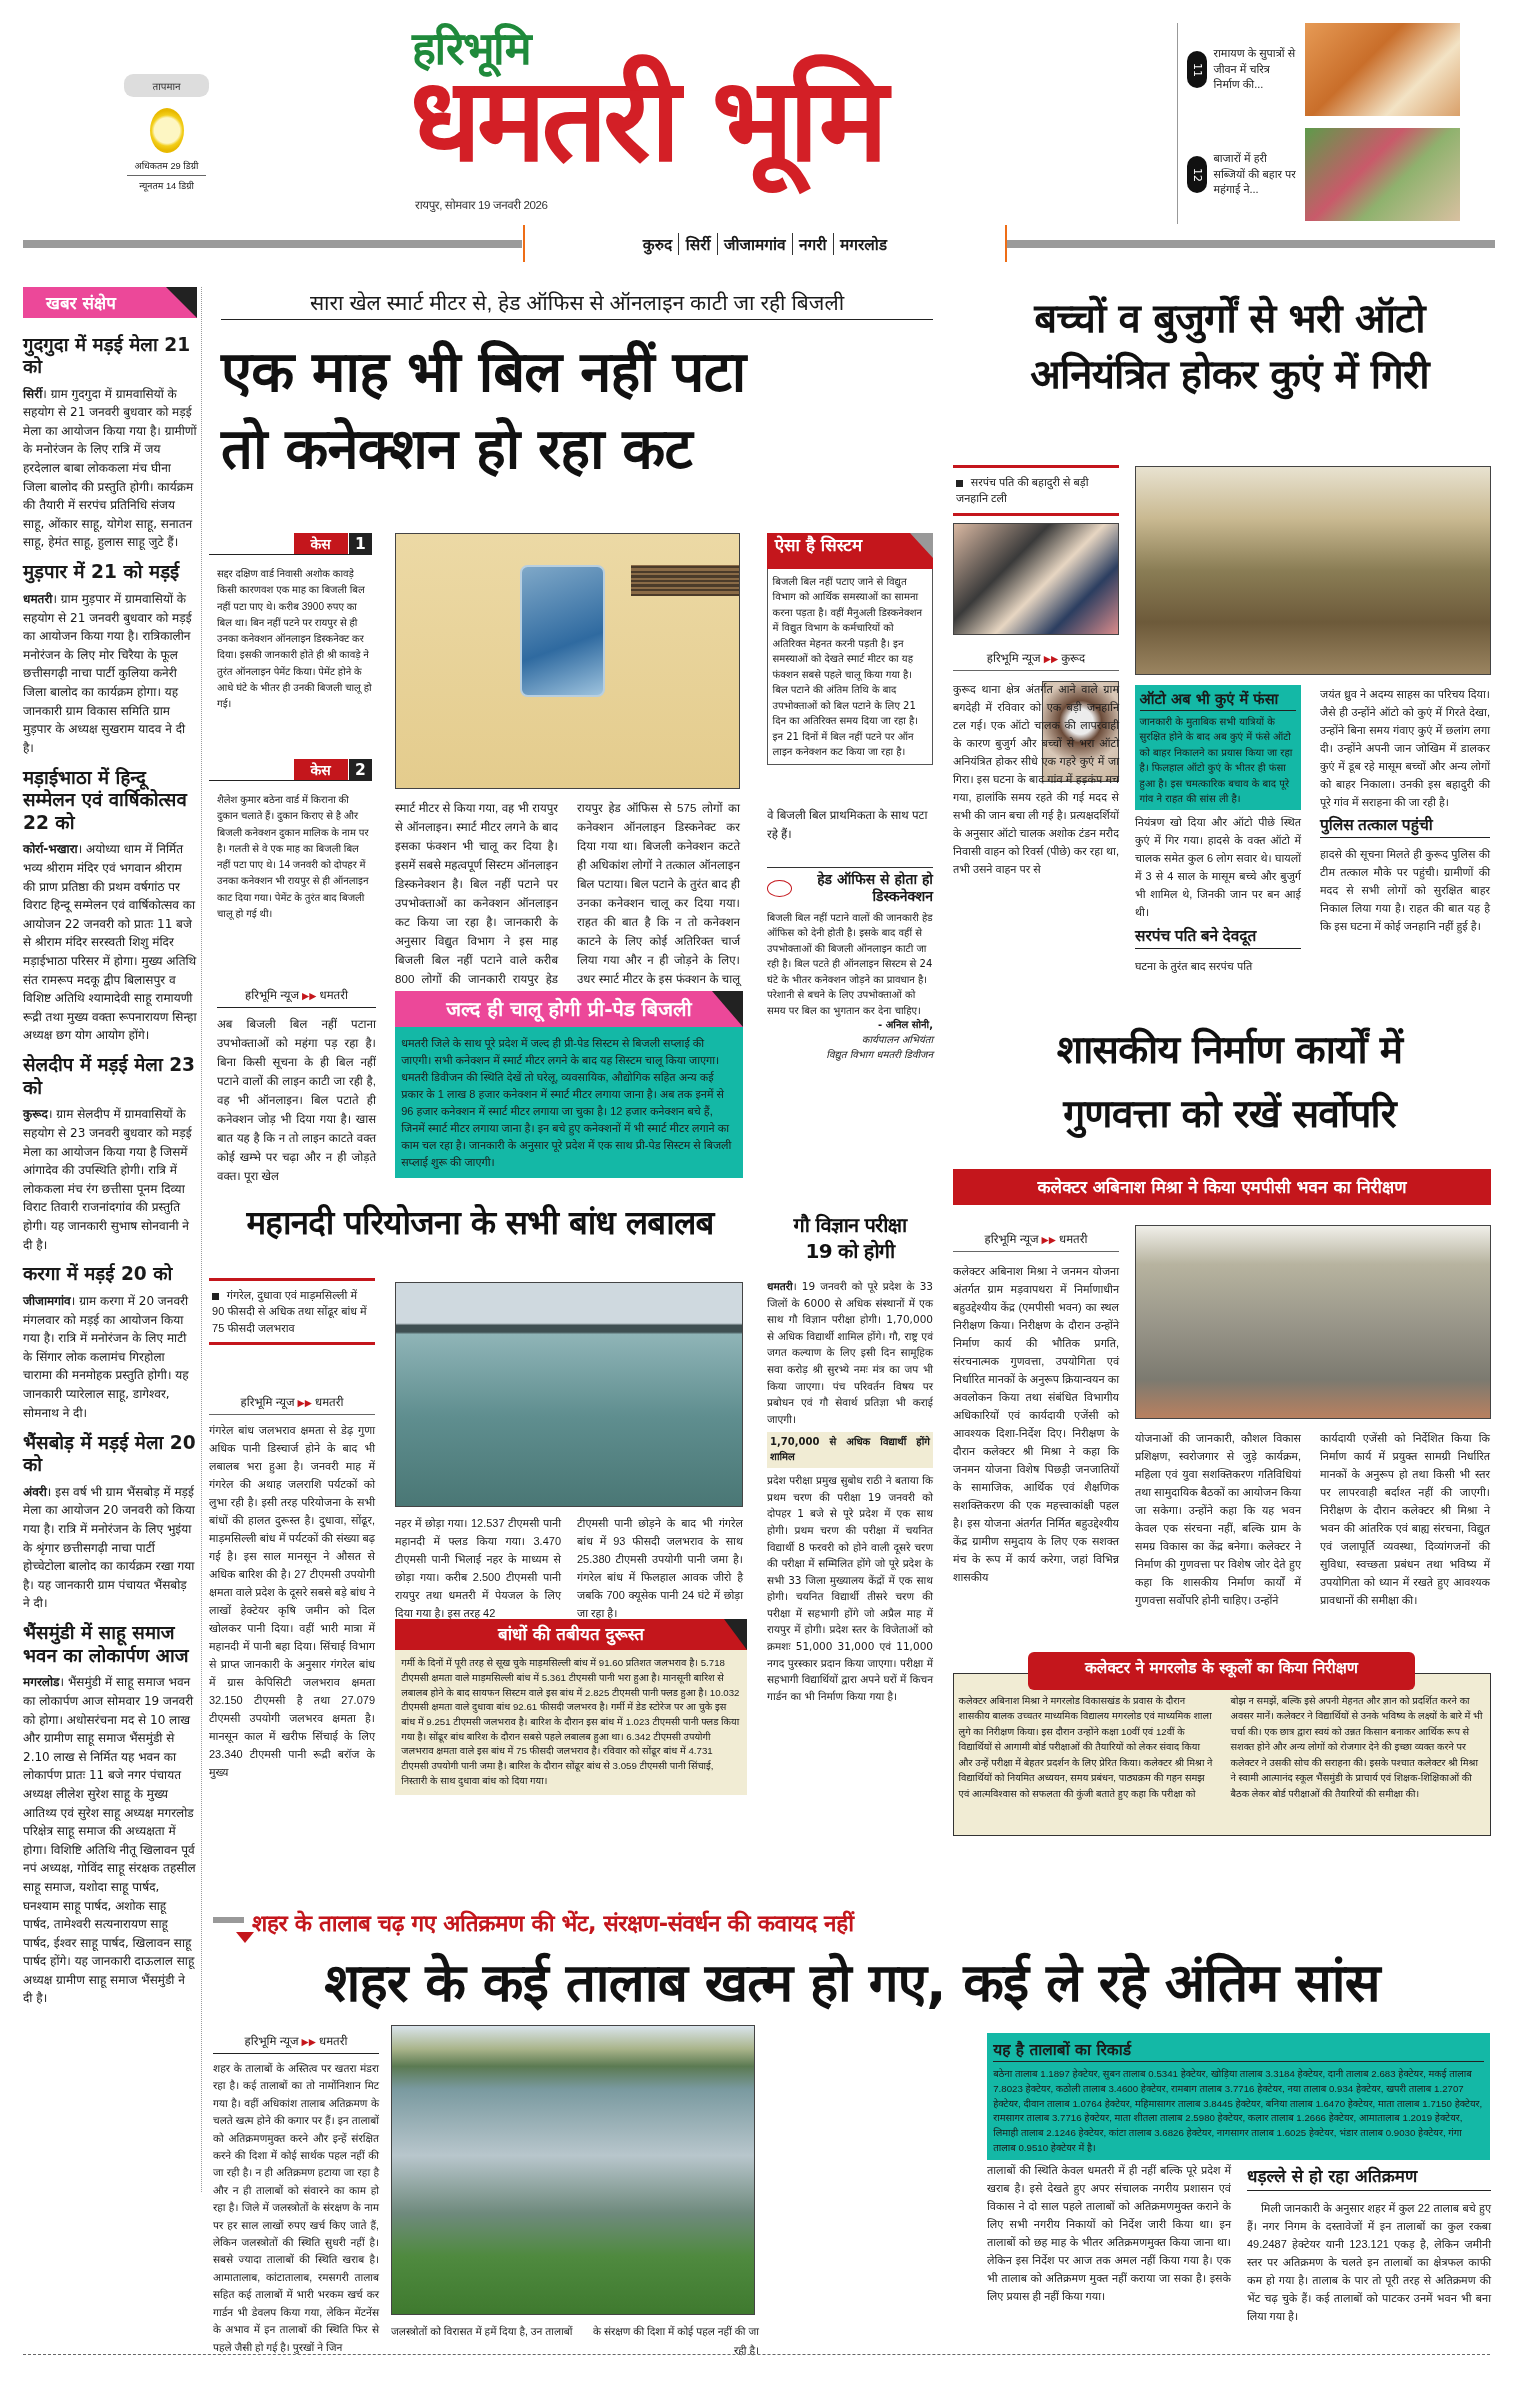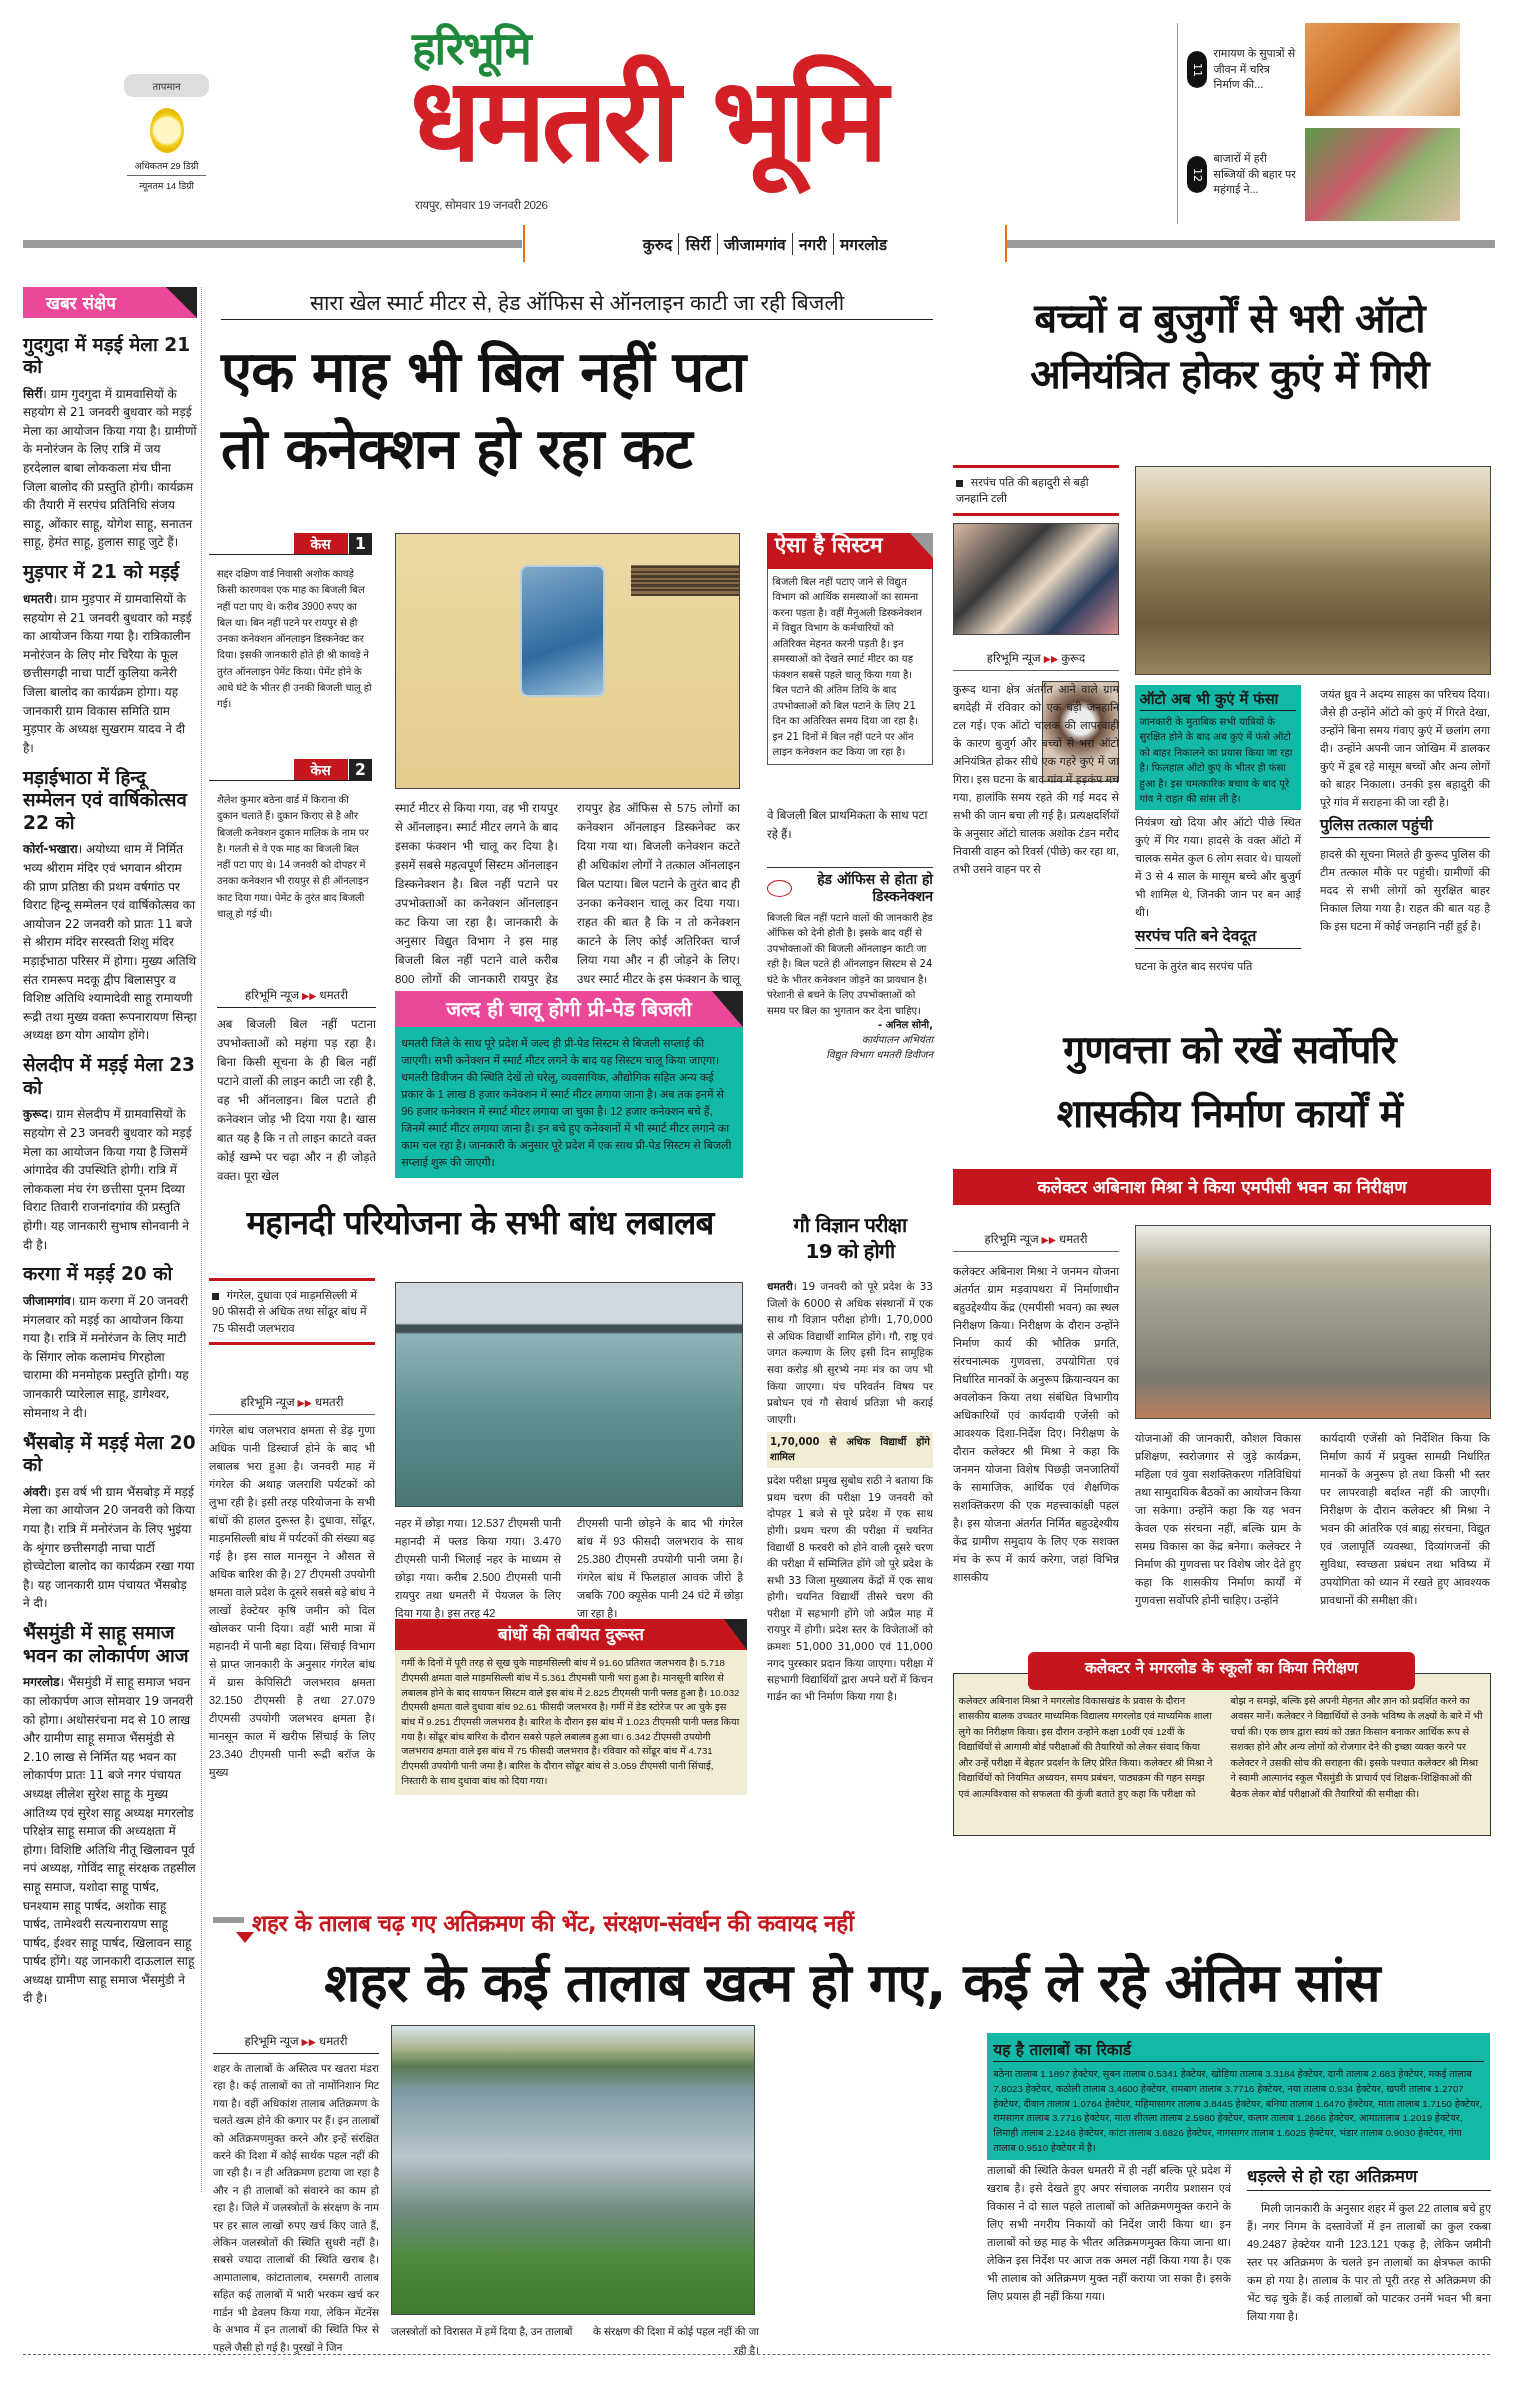--- a/index.html
+++ b/index.html
@@ -133,21 +133,21 @@
 <div class="abs body-text" style="left:217px;top:1014px;width:159px">अब बिजली बिल नहीं पटाना उपभोक्ताओं को महंगा पड़ रहा है। बिना किसी सूचना के ही बिल नहीं पटाने वालों की लाइन काटी जा रही है, वह भी ऑनलाइन। बिल पटाते ही कनेक्शन जोड़ भी दिया गया है। खास बात यह है कि न तो लाइन काटते वक्त कोई खम्भे पर चढ़ा और न ही जोड़ते वक्त। पूरा खेल</div>
 
 <div class="abs photo" style="left:395px;top:533px;width:345px;height:256px;background:linear-gradient(180deg,#ecd9a5 0%,#e4cc8d 100%)">
   <div style="position:absolute;left:124px;top:31px;width:85px;height:132px;border-radius:7.7px;background:linear-gradient(160deg,#7fa8c8,#2f6aa0 60%,#9ec3de);border:2.3px solid #b8cfe0"></div>
   <div style="position:absolute;right:0;top:31px;width:108px;height:31px;background:repeating-linear-gradient(0deg,#4b3b2a 0 2.3px,#8a6b47 2.3px 4.6px)"></div>
 </div>
 <div class="abs body-text" style="left:395px;top:798px;width:163px">स्मार्ट मीटर से किया गया, वह भी रायपुर से ऑनलाइन। स्मार्ट मीटर लगने के बाद इसका फंक्शन भी चालू कर दिया है। इसमें सबसे महत्वपूर्ण सिस्टम ऑनलाइन डिस्कनेक्शन है। बिल नहीं पटाने पर उपभोक्ताओं का कनेक्शन ऑनलाइन कट किया जा रहा है। जानकारी के अनुसार विद्युत विभाग ने इस माह बिजली बिल नहीं पटाने वाले करीब 800 लोगों की जानकारी रायपुर हेड ऑफिस को भेजी थी।</div>
 <div class="abs body-text" style="left:577px;top:798px;width:163px">रायपुर हेड ऑफिस से 575 लोगों का कनेक्शन ऑनलाइन डिस्कनेक्ट कर दिया गया था। बिजली कनेक्शन कटते ही अधिकांश लोगों ने तत्काल ऑनलाइन बिल पटाया। बिल पटाने के तुरंत बाद ही उनका कनेक्शन चालू कर दिया गया। राहत की बात है कि न तो कनेक्शन काटने के लिए कोई अतिरिक्त चार्ज लिया गया और न ही जोड़ने के लिए। उधर स्मार्ट मीटर के इस फंक्शन के चालू होते ही उपभोक्ता भी अलर्ट हो गए हैं। अब</div>
 
 <div class="abs" style="left:767px;top:533px;width:166px">
-  <div class="red-tab" style="height:36px;font-size:21px;line-height:25px;padding-left:7.7px;position:relative">
+  <div class="red-tab" style="height:36px;font-size:17px;line-height:25px;padding-left:7.7px;position:relative">
     <span>ऐसा है सिस्टम</span>
     <span style="position:absolute;right:0;top:0;border-top:25px solid #999;border-left:23px solid transparent"></span>
   </div>
   <div style="border:0.8px solid #555;border-top:none;padding:4.6px;font-size:10px;line-height:15.5px;font-family:'DejaVu Sans',sans-serif">बिजली बिल नहीं पटाए जाने से विद्युत विभाग को आर्थिक समस्याओं का सामना करना पड़ता है। वहीं मैनुअली डिस्कनेक्शन में विद्युत विभाग के कर्मचारियों को अतिरिक्त मेहनत करनी पड़ती है। इन समस्याओं को देखते स्मार्ट मीटर का यह फंक्शन सबसे पहले चालू किया गया है। बिल पटाने की अंतिम तिथि के बाद उपभोक्ताओं को बिल पटाने के लिए 21 दिन का अतिरिक्त समय दिया जा रहा है। इन 21 दिनों में बिल नहीं पटने पर ऑन लाइन कनेक्शन कट किया जा रहा है।</div>
 </div>
 <div class="abs body-text" style="left:767px;top:805px;width:166px;text-align:left">वे बिजली बिल प्राथमिकता के साथ पटा रहे हैं।</div>
 
 <div class="abs" style="left:767px;top:867px;width:166px">
   <div style="display:flex;align-items:center;gap:4.6px;border-top:0.8px solid #333;padding-top:3.1px">
     <span style="width:25px;height:17px;border:1.5px solid #c4161c;border-radius:50%;flex:none"></span>
@@ -222,22 +222,22 @@
   <div class="subhead" style="font-size:15.5px;margin-top:6.2px">सरपंच पति बने देवदूत</div>
   <span>घटना के तुरंत बाद सरपंच पति</span>
 </div>
 <div class="abs body-text" style="left:1320px;top:685px;width:170px;font-size:11px;line-height:18px">
   <span>जयंत ध्रुव ने अदम्य साहस का परिचय दिया। जैसे ही उन्होंने ऑटो को कुएं में गिरते देखा, उन्होंने बिना समय गंवाए कुएं में छलांग लगा दी। उन्होंने अपनी जान जोखिम में डालकर कुएं में डूब रहे मासूम बच्चों और अन्य लोगों को बाहर निकाला। उनकी इस बहादुरी की पूरे गांव में सराहना की जा रही है।</span>
   <div class="subhead" style="font-size:15.5px;margin-top:4.6px">पुलिस तत्काल पहुंची</div>
   <span>हादसे की सूचना मिलते ही कुरूद पुलिस की टीम तत्काल मौके पर पहुंची। ग्रामीणों की मदद से सभी लोगों को सुरक्षित बाहर निकाल लिया गया है। राहत की बात यह है कि इस घटना में कोई जनहानि नहीं हुई है।</span>
 </div>
 
 <div class="abs hd-big" style="left:949px;top:1018px;width:561px;text-align:center;font-size:39px;line-height:64px">
+  <div>शासकीय निर्माण कार्यों में</div>
   <div>गुणवत्ता को रखें सर्वोपरि</div>
-  <div>शासकीय निर्माण कार्यों में</div>
 </div>
 <div class="abs red-tab" style="left:953px;top:1169px;width:538px;height:36px;line-height:36px;text-align:center;font-size:17px">कलेक्टर अबिनाश मिश्रा ने किया एमपीसी भवन का निरीक्षण</div>
 <div class="abs dateline" style="left:953px;top:1231px;width:166px;text-align:center;border-bottom:0.8px solid #666;padding-bottom:4.6px">
   <span>हरिभूमि न्यूज</span><span class="arr">▶▶</span><span>धमतरी</span>
 </div>
 <div class="abs body-text" style="left:953px;top:1262px;width:166px;font-size:11px;line-height:18px">कलेक्टर अबिनाश मिश्रा ने जनमन योजना अंतर्गत ग्राम मड़वापथरा में निर्माणाधीन बहुउद्देश्यीय केंद्र (एमपीसी भवन) का स्थल निरीक्षण किया। निरीक्षण के दौरान उन्होंने निर्माण कार्य की भौतिक प्रगति, संरचनात्मक गुणवत्ता, उपयोगिता एवं निर्धारित मानकों के अनुरूप क्रियान्वयन का अवलोकन किया तथा संबंधित विभागीय अधिकारियों एवं कार्यदायी एजेंसी को आवश्यक दिशा-निर्देश दिए। निरीक्षण के दौरान कलेक्टर श्री मिश्रा ने कहा कि जनमन योजना विशेष पिछड़ी जनजातियों के सामाजिक, आर्थिक एवं शैक्षणिक सशक्तिकरण की एक महत्त्वाकांक्षी पहल है। इस योजना अंतर्गत निर्मित बहुउद्देश्यीय केंद्र ग्रामीण समुदाय के लिए एक सशक्त मंच के रूप में कार्य करेगा, जहां विभिन्न शासकीय</div>
 <div class="abs photo" style="left:1135px;top:1225px;width:356px;height:194px;background:linear-gradient(180deg,#f0efe9 0%,#b7b39f 20%,#9a978a 50%,#7c7a70 80%,#b9805f 100%)"></div>
 <div class="abs body-text" style="left:1135px;top:1429px;width:166px;font-size:11px;line-height:18px">योजनाओं की जानकारी, कौशल विकास प्रशिक्षण, स्वरोजगार से जुड़े कार्यक्रम, महिला एवं युवा सशक्तिकरण गतिविधियां तथा सामुदायिक बैठकों का आयोजन किया जा सकेगा। उन्होंने कहा कि यह भवन केवल एक संरचना नहीं, बल्कि ग्राम के समग्र विकास का केंद्र बनेगा। कलेक्टर ने निर्माण की गुणवत्ता पर विशेष जोर देते हुए कहा कि शासकीय निर्माण कार्यों में गुणवत्ता सर्वोपरि होनी चाहिए। उन्होंने</div>
 <div class="abs body-text" style="left:1320px;top:1429px;width:170px;font-size:11px;line-height:18px">कार्यदायी एजेंसी को निर्देशित किया कि निर्माण कार्य में प्रयुक्त सामग्री निर्धारित मानकों के अनुरूप हो तथा किसी भी स्तर पर लापरवाही बर्दाश्त नहीं की जाएगी। निरीक्षण के दौरान कलेक्टर श्री मिश्रा ने भवन की आंतरिक एवं बाह्य संरचना, विद्युत एवं जलापूर्ति व्यवस्था, दिव्यांगजनों की सुविधा, स्वच्छता प्रबंधन तथा भविष्य में उपयोगिता को ध्यान में रखते हुए आवश्यक प्रावधानों की समीक्षा की।</div>
 

